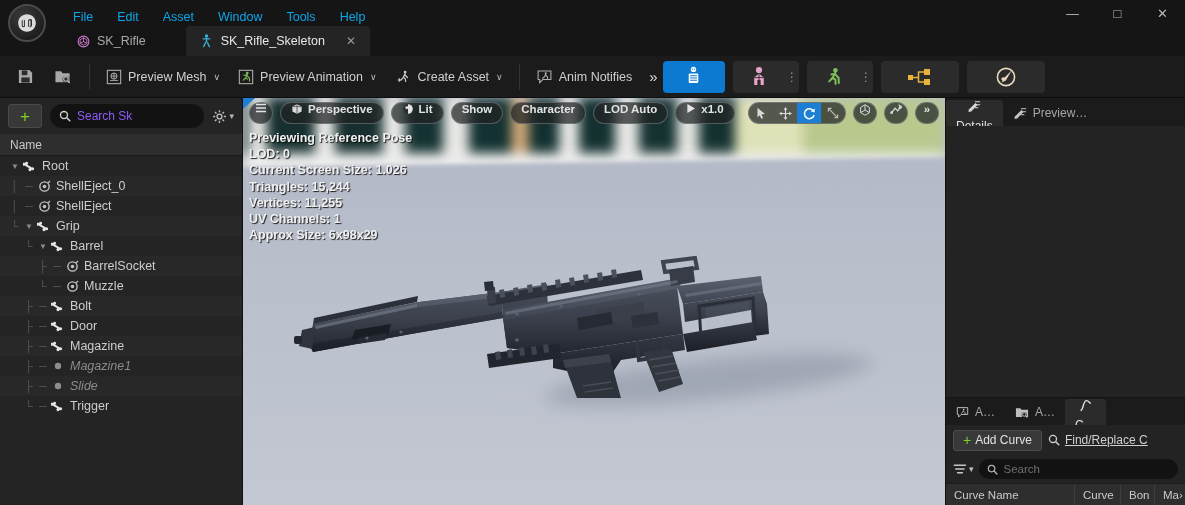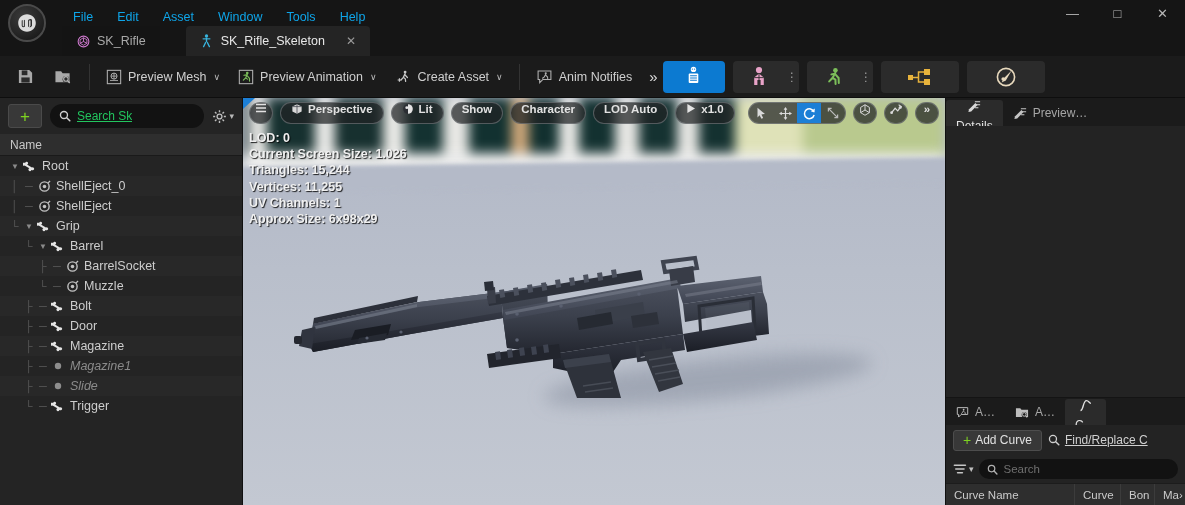--- a/index.html
+++ b/index.html
@@ -49,21 +49,21 @@
   .mode-solo { width:78px; height:32px; display:flex; align-items:center; justify-content:center; background:#2b2b2b; border-radius:4px; margin-left:8px; }
 
   
   .bodysplit { flex:1 1 auto; display:flex; min-height:0; background:#1c1c1c; }
 
   
   .leftpanel { width:243px; background:#242424; display:flex; flex-direction:column; flex:0 0 243px; border-right:1px solid #101010; }
   .tree-toolbar { height:36px; display:flex; align-items:center; gap:8px; padding:0 8px; background:#242424; }
   .plus-btn { width:34px; height:24px; background:#383838; border:1px solid #4a4a4a; border-radius:3px; display:flex; align-items:center; justify-content:center; color:#7ed321; font-size:17px; line-height:1; }
   .search-pill { flex:1; height:24px; background:#121212; border-radius:12px; display:flex; align-items:center; gap:6px; padding:0 9px; }
-  .search-pill .ph { color:#22c55e; font-size:12px; white-space:nowrap; overflow:hidden;text-decoration:underline; }
+  .search-pill .ph { color:#8b5cf6; font-size:12px; white-space:nowrap; overflow:hidden; }
   .gear-wrap { display:flex; align-items:center; gap:2px; color:#b8b8b8; }
   .col-header { height:22px; background:#2e2e2e; display:flex; align-items:center; padding:0 10px; font-size:12px; color:#c8c8c8; border-bottom:1px solid #1a1a1a; }
   .tree { flex:1; overflow:hidden; }
   .trow { height:20px; display:flex; align-items:center; font-size:12.5px; color:#cdcdcd; position:relative; }
   .trow.alt { background:#282828; }
   .trow.dim { color:#8a8a8a; font-style:italic; }
   .twig { width:14px; height:20px; display:flex; align-items:center; justify-content:center; color:#8a8a8a; font-size:8px; }
   .tline { color:#5a5a5a; font-size:11px; width:14px; text-align:center; }
   .ticon { width:16px; display:flex; align-items:center; justify-content:center; margin-right:4px; }
 
@@ -709,20 +709,21 @@
               <path d="M3 11 L7 6 L10 9 L13 5" fill="none" stroke="#dadada" stroke-width="1.4"></path>
               <circle cx="3" cy="11" r="1.6" fill="#dadada"></circle>
               <circle cx="13" cy="5" r="1.6" fill="#dadada"></circle>
               <path d="M11 2 L14 4 L11 6" fill="none" stroke="#dadada" stroke-width="1.2"></path>
             </svg>
         </div>
         <div class="vpb circ">»</div>
       </div>
 
       <div class="vp-overlay">
+        <div>Previewing Reference Pose</div>
         <div>LOD: 0</div>
         <div>Current Screen Size: 1.026</div>
         <div>Triangles: 15,244</div>
         <div>Vertices: 11,255</div>
         <div>UV Channels: 1</div>
         <div>Approx Size: 6x98x29</div>
       </div>
     </div>
 
     <div class="rightpanel">

